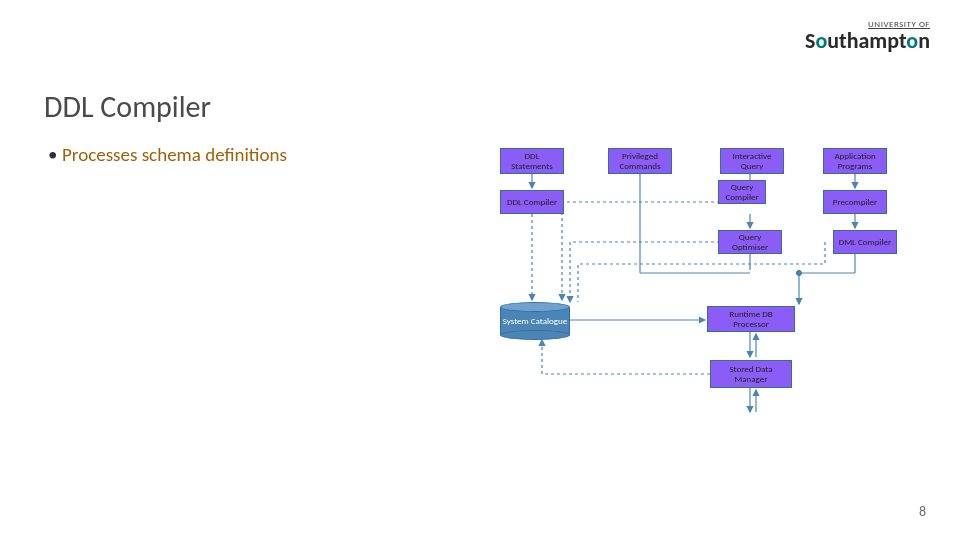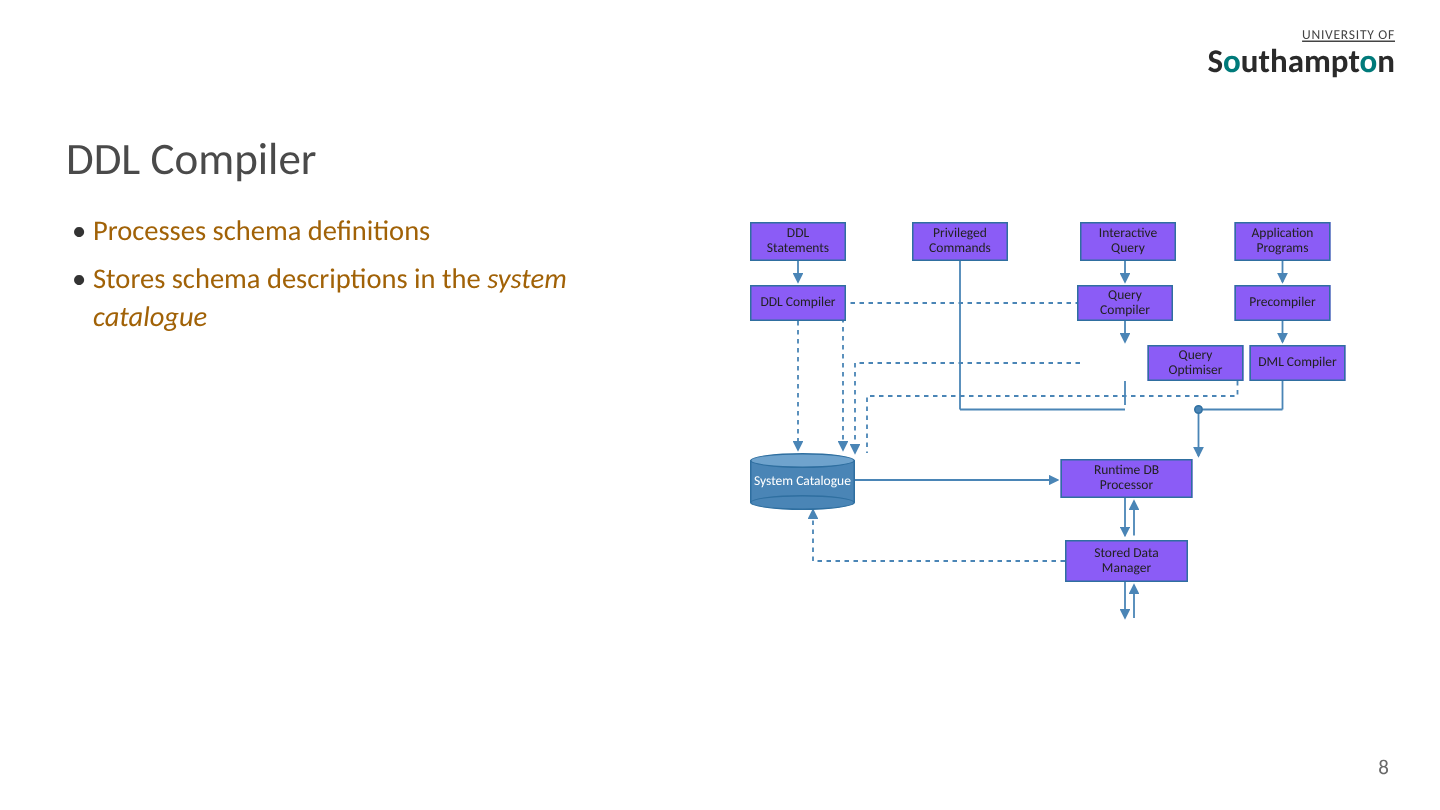--- a/index.html
+++ b/index.html
@@ -140,23 +140,20 @@
     <span class="bold">S</span><span class="accent">o</span><span class="bold">uthampt</span><span class="accent">o</span><span class="bold">n</span>
   </div>
 </div>
 
 <div class="title">DDL Compiler</div>
 
 <ul class="bullets">
   <li>
     <span>Processes schema definitions</span><span class="emph"></span>
   </li>
-  <li>
-    <span>Stores schema descriptions in the </span><span class="emph">system catalogue</span>
-  </li>
 </ul>
 
 <div class="page-num">8</div>
 
 <div class="diagram">
 
   <svg class="arrows">
     <defs>
       <marker id="ah" markerWidth="6" markerHeight="6" refX="5" refY="3" orient="auto">
         <path d="M0,0 L6,3 L0,6 Z" fill="#4a85b6"></path>
@@ -197,24 +194,24 @@
 
     <path d="M 230 230 L 62 230 L 62 196" fill="none" stroke="#4a85b6" stroke-width="1.2" stroke-dasharray="3,3" marker-end="url(#ah)"></path>
   </svg>
 
   <div class="box" style="left:20px; top:4px; width:64px; height:26px;">DDL Statements</div>
   <div class="box" style="left:128px; top:4px; width:64px; height:26px;text-align:center;">Privileged Commands</div>
   <div class="box" style="left:240px; top:4px; width:64px; height:26px;">Interactive Query</div>
   <div class="box" style="left:343px; top:4px; width:64px; height:26px;">Application Programs</div>
 
   <div class="box" style="left:20px; top:46px; width:64px; height:24px;">DDL Compiler</div>
-  <div class="box" style="left:238px; top:46px; width:64px; height:24px;">Query Compiler</div>
+  <div class="box" style="left:238px; top:36px; width:48px; height:24px;">Query Compiler</div>
   <div class="box" style="left:343px; top:46px; width:64px; height:24px;">Precompiler</div>
 
-  <div class="box" style="left:238px; top:86px; width:64px; height:24px;margin-left:47px;">Query Optimiser</div>
+  <div class="box" style="left:238px; top:86px; width:64px; height:24px;">Query Optimiser</div>
   <div class="box" style="left:343px; top:86px; width:64px; height:24px;margin-left:10px;">DML Compiler</div>
 
   <div class="dot" style="left:316px; top:126px;"></div>
 
   <div class="box" style="left:227px; top:162px; width:88px; height:26px;">Runtime DB Processor</div>
 
   <div class="box" style="left:230px; top:216px; width:82px; height:28px;">Stored Data Manager</div>
 
   <div class="cyl" style="left:20px; top:158px; width:70px; height:38px;">
     <div class="body" style="top:5px; height:28px;"></div>

